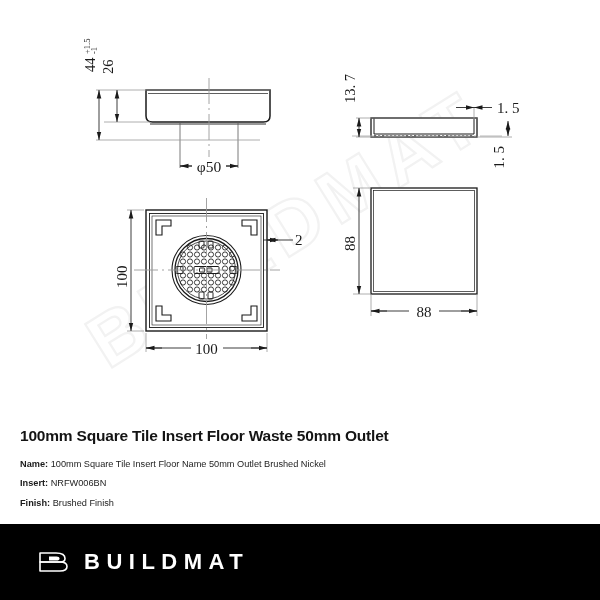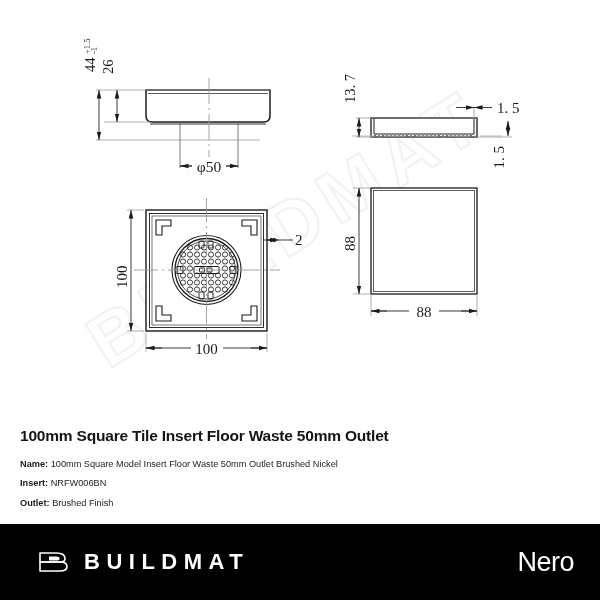--- a/index.html
+++ b/index.html
@@ -333,41 +333,40 @@
       </g>
 
     </svg>
   </div>
 
   <div id="product-info">
     <h1 id="product-title">100mm Square Tile Insert Floor Waste 50mm Outlet</h1>
 
     <div class="spec-row">
       <span class="spec-label">Name:</span>
-      <span class="spec-value">100mm Square Model Insert Floor Waste 50mm Outlet Brushed Nickel</span>
+      <span class="spec-value">100mm Square Tile Insert Floor Name 50mm Outlet Brushed Nickel</span>
     </div>
 
     <div class="spec-row">
       <span class="spec-label">Insert:</span>
       <span class="spec-value">NRFW006BN</span>
     </div>
 
     <div class="spec-row">
-      <span class="spec-label">Outlet:</span>
+      <span class="spec-label">Finish:</span>
       <span class="spec-value">Brushed Finish</span>
     </div>
   </div>
 
   <div id="footer-bar">
 
     <div id="buildmat-logo">
       <svg width="36" height="30" viewBox="0 0 36 30">
         <path d="M4,6 L20,6 Q29,6 29,11.5 Q29,15 24.5,15 L4,15 Z" fill="none" stroke="#ffffff" stroke-width="1.6" stroke-linejoin="round"></path>
         <path d="M4,15 L24,15 Q31,15 31,19.5 Q31,24 24,24 L4,24 Z" fill="none" stroke="#ffffff" stroke-width="1.6" stroke-linejoin="round"></path>
         <path d="M13,9.5 L20.5,9.5 Q23.5,9.5 23.5,11.6 Q23.5,13.6 20.5,13.6 L13,13.6 Z" fill="#ffffff" stroke="none"></path>
       </svg>
       <span id="buildmat-wordmark">BUILDMAT</span>
     </div>
 
-    <div id="nero-logo">Nero</div>
   </div>
 
 </div>
 
 </body></html>

